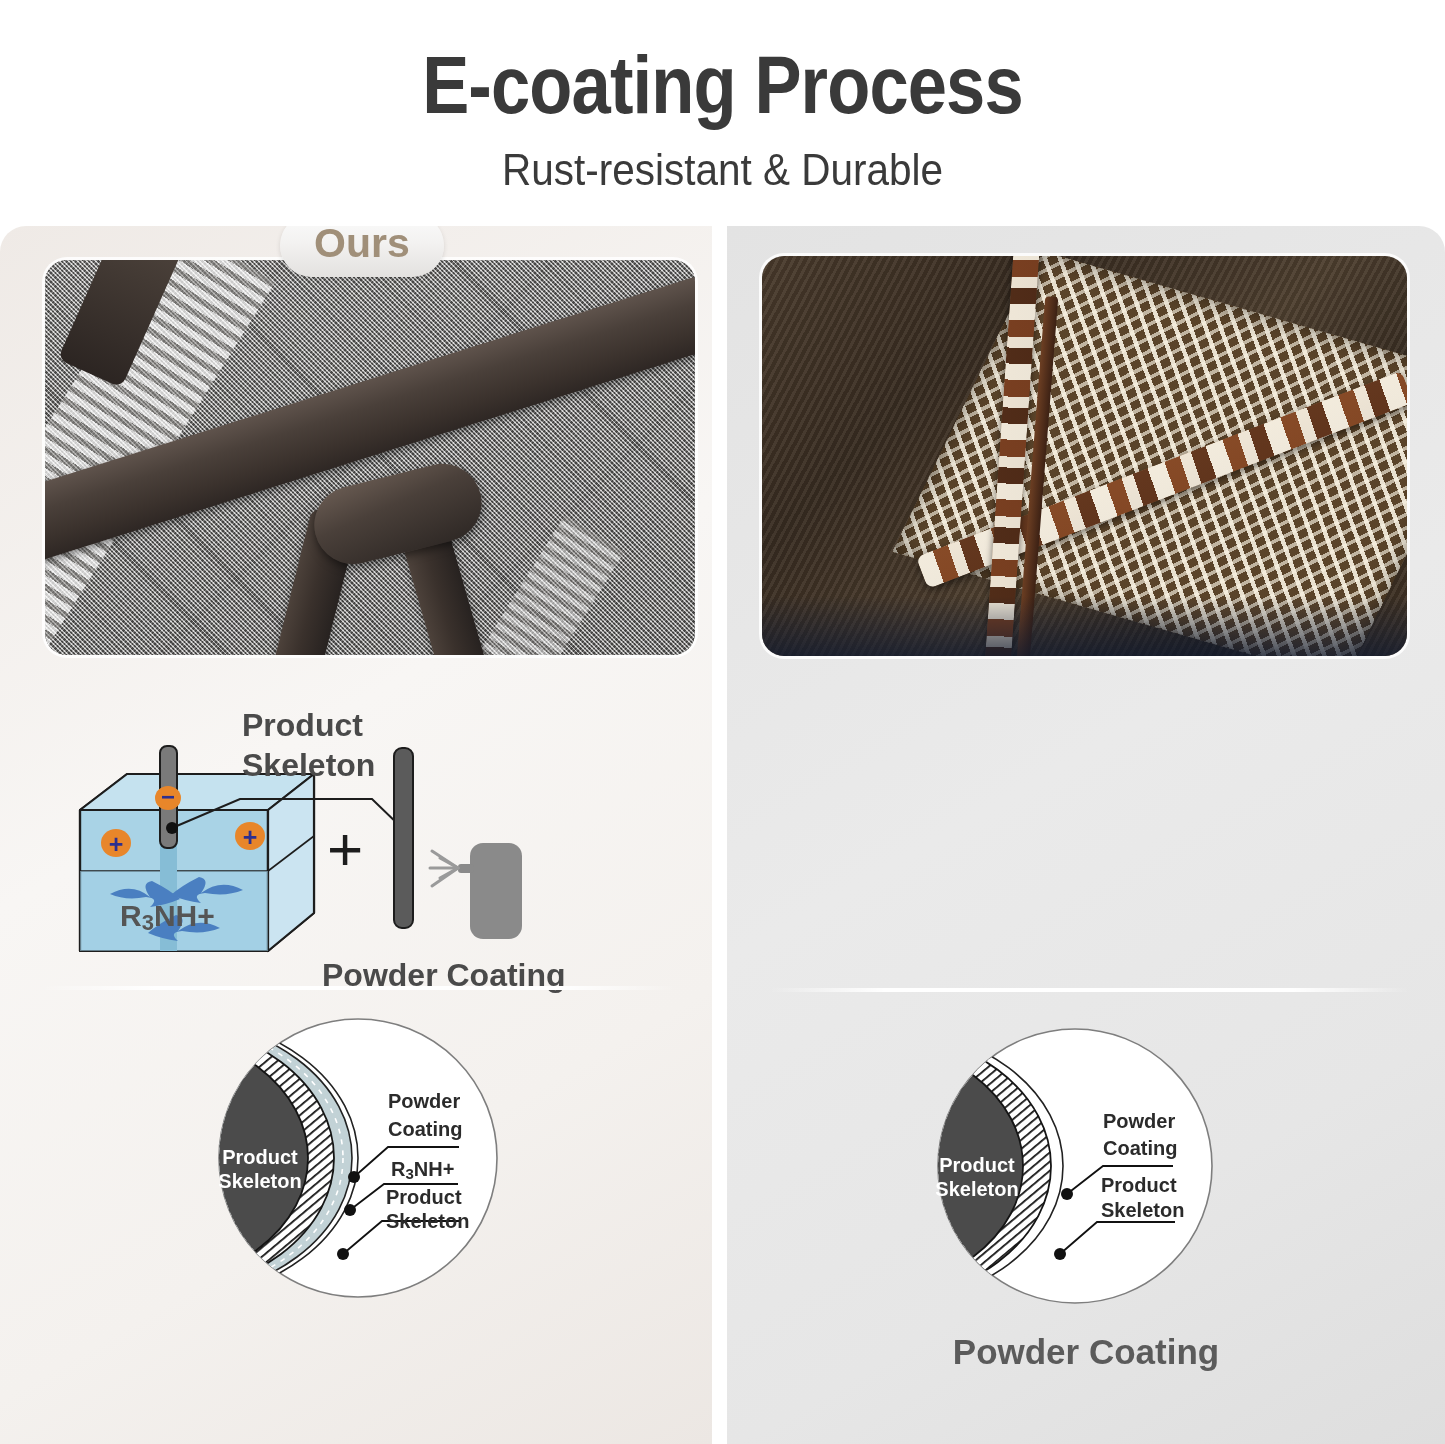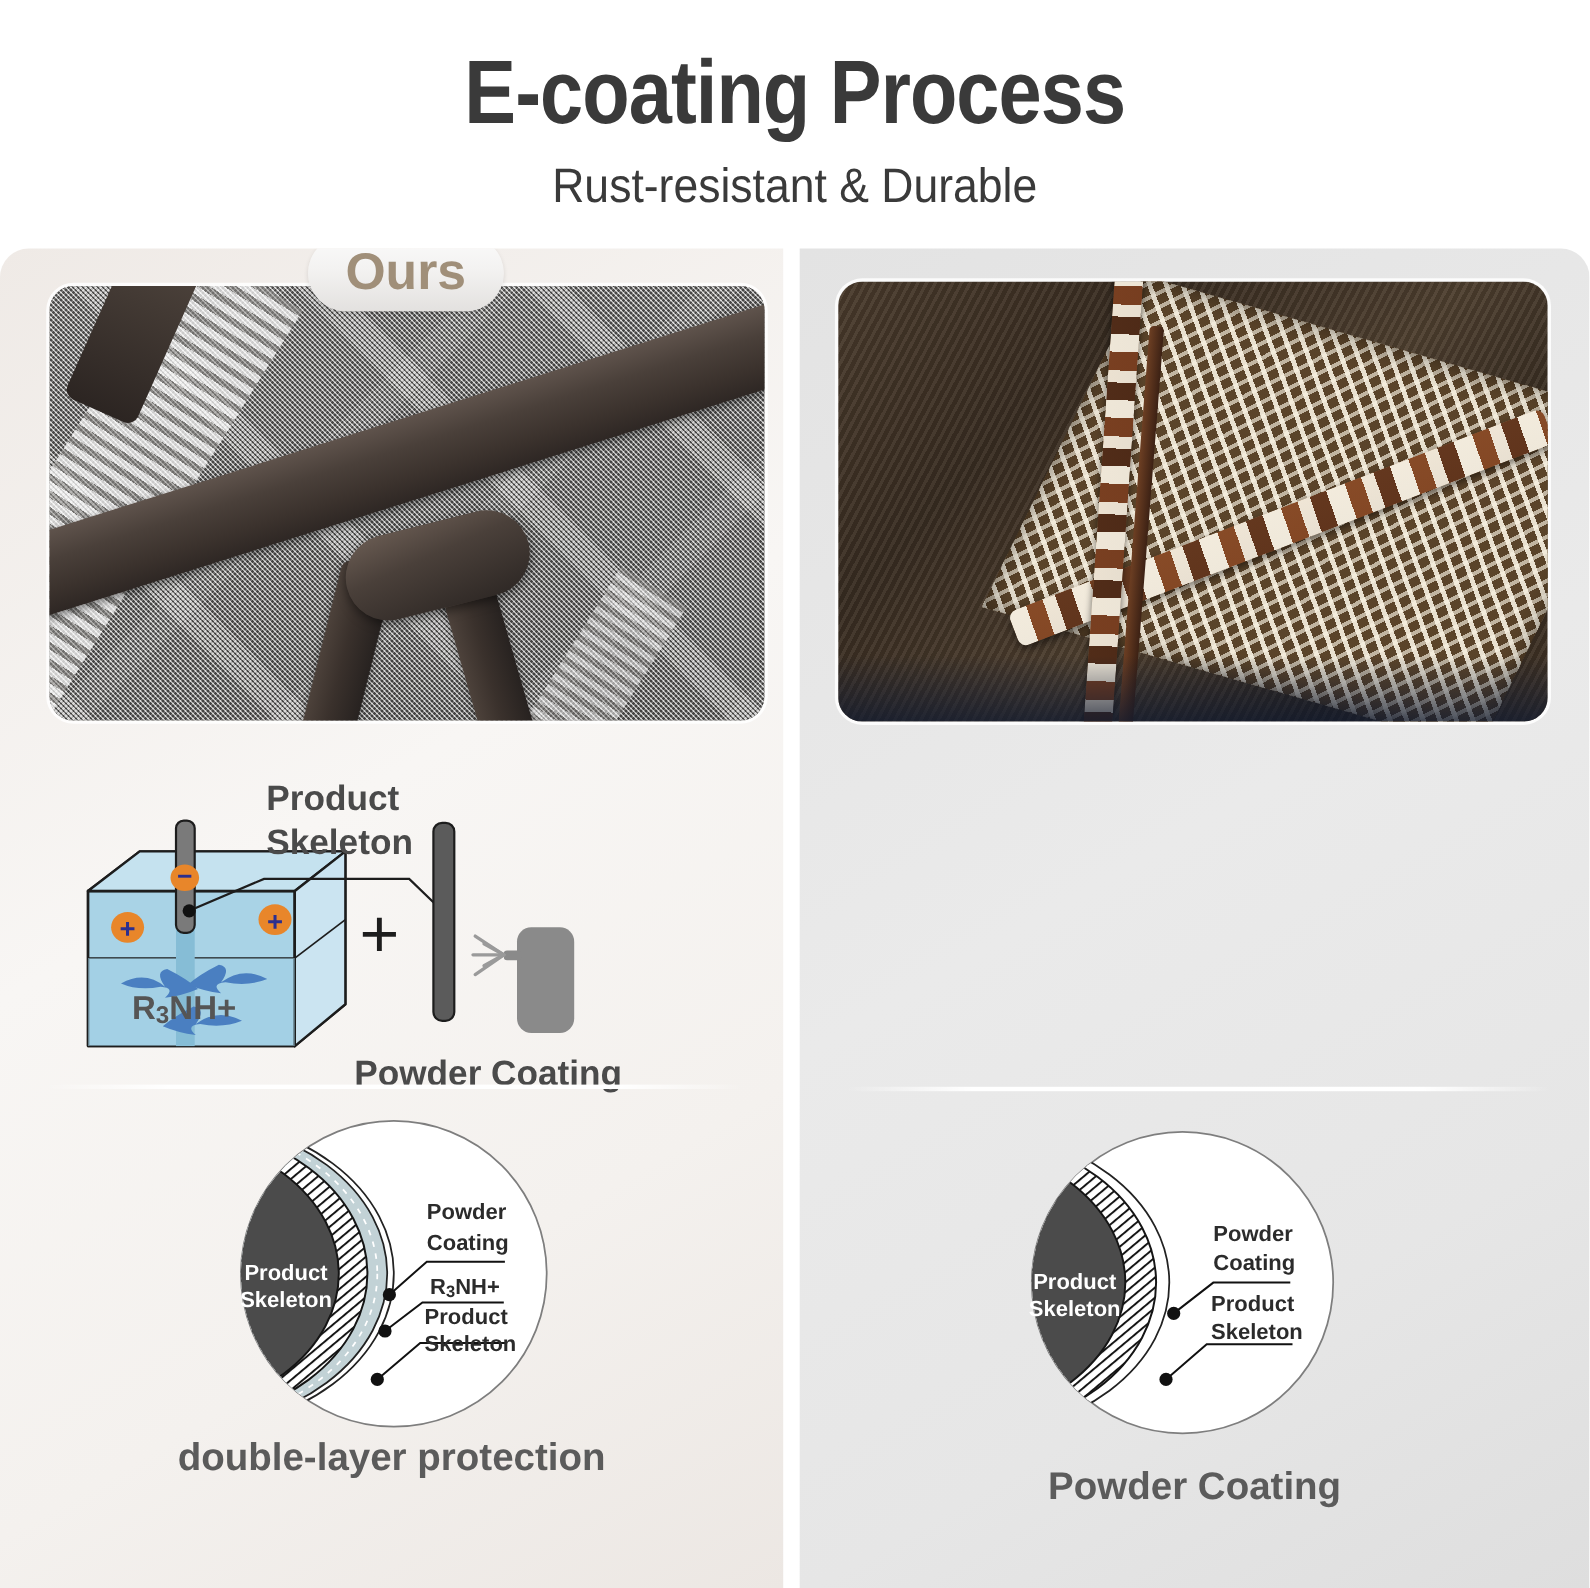--- a/index.html
+++ b/index.html
@@ -134,21 +134,21 @@
   }
   .rust-shadowband{
     position:absolute;left:0;bottom:0;width:100%;height:60px;
     background:linear-gradient(180deg,rgba(20,28,44,0),rgba(16,26,48,.75));
   }
 
   
   .badge{
     position:absolute;top:-12px;
     padding:9px 34px 13px 34px;border-radius:40px;
-    font-size:47px;font-weight:bold;line-height:1;
+    font-size:41px;font-weight:bold;line-height:1;
     white-space:nowrap;z-index:5;
   }
   #badge-ours{
     left:280px;
     background:linear-gradient(180deg,#fbfbfb 0%,#f3f2f1 45%,#e3e1df 100%);
     color:#a08f79;
     box-shadow:0 2px 5px rgba(0,0,0,.12);
   }
 
   
@@ -306,21 +306,20 @@
 
     <g>
       <path d="M155 238 L 194 205 L 272 205" fill="none" stroke="#111" stroke-width="1.8"></path>
       <circle cx="155" cy="238" r="6" fill="#111"></circle>
       <text x="198" y="188" font-family="Liberation Sans, sans-serif" font-size="20" font-weight="bold" fill="#2b2b2b">Product</text>
       <text x="198" y="212" font-family="Liberation Sans, sans-serif" font-size="20" font-weight="bold" fill="#2b2b2b">Skeleton</text>
     </g>
   </svg>
 
   <div class="caption" id="caption-ours">
-    <div>double-layer protection</div>
   </div>
 </div>
 
 <div class="panel" id="panel-others">
 
   <div class="photo" id="photo-others">
     <div class="rust-bg"></div>
     <div class="rust-mesh"></div>
     <div class="rust-rail"></div>
     <div class="rust-post2"></div>

